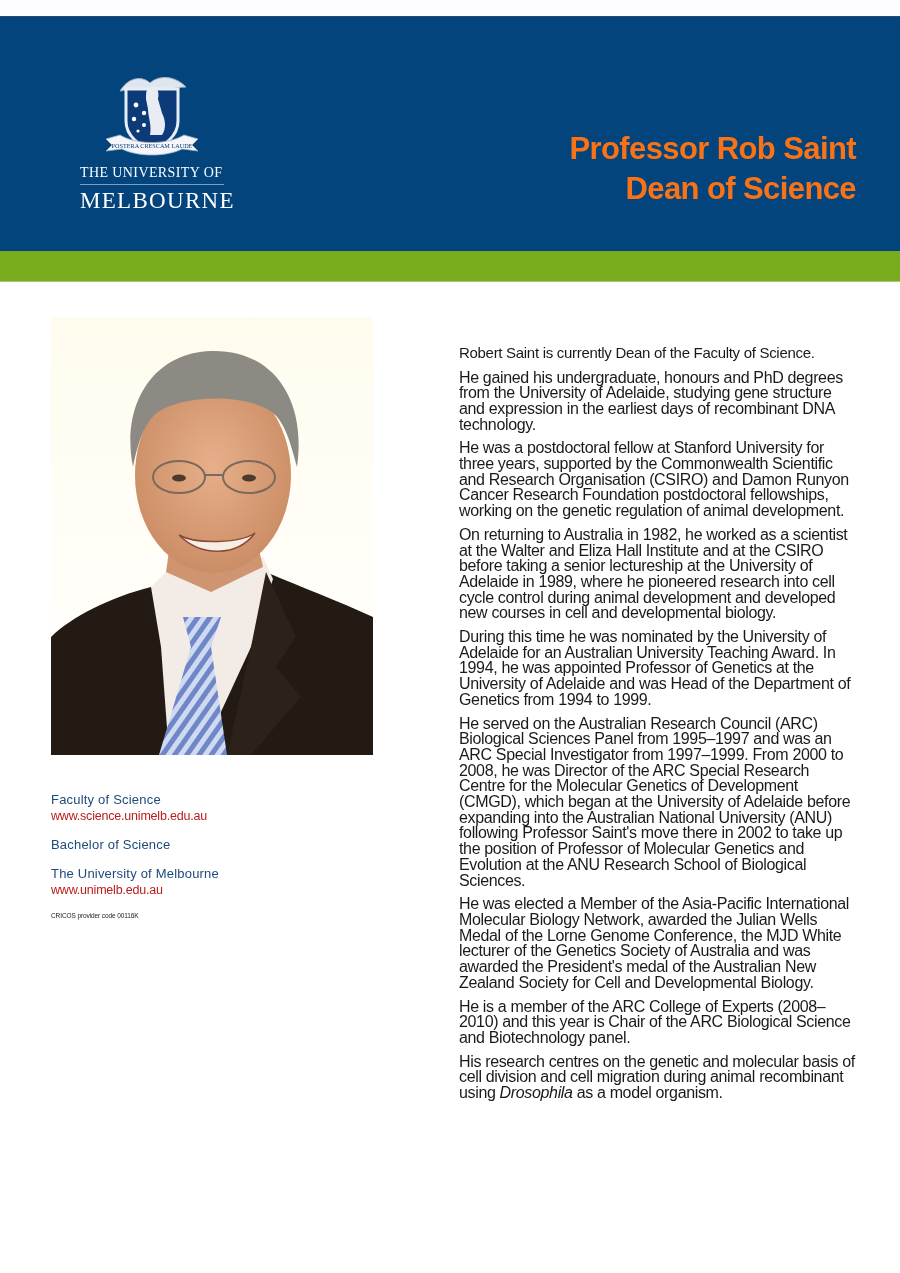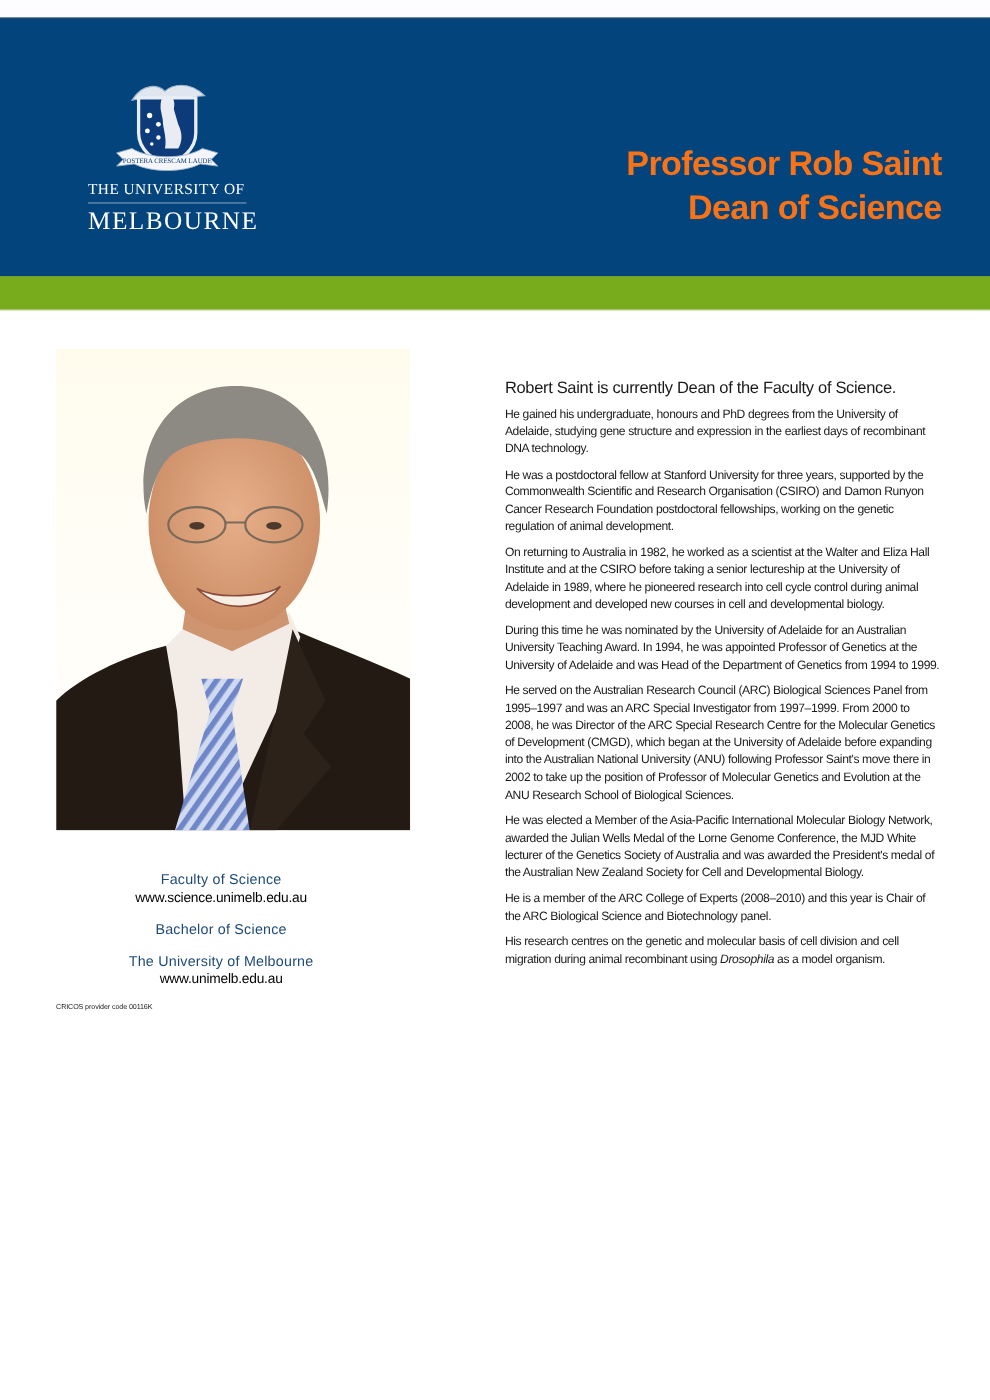--- a/index.html
+++ b/index.html
@@ -29,27 +29,27 @@
   .title-block {
     position: absolute; right: 44px; top: 112px; text-align: right; color: #f97316;
     font-size: 31px; line-height: 40px; letter-spacing: -0.6px; font-weight: bold;
   }
   .photo {
     position: absolute; left: 51px; top: 317px; width: 322px; height: 438px; overflow: hidden;
     background: #fffdf4;
   }
   .photo svg { display: block; }
   .links { position: absolute; left: 51px; top: 792px; width: 300px; }
-  .link-group { margin-bottom: 13px; text-align: center; }
+  .link-group { margin-bottom: 13px; }
   .link-title { color: #1e4a7a; font-size: 13px; line-height: 16px; letter-spacing: 0.2px; }
-  .link-url { color: #000000; font-size: 12.5px; line-height: 16px; letter-spacing: -0.2px; }
+  .link-url { color: #b91c1c; font-size: 12.5px; line-height: 16px; letter-spacing: -0.2px; }
   .cricos { color: #222; font-size: 6.5px; margin-top: 14px; letter-spacing: -0.1px; }
   .bio { position: absolute; left: 459px; top: 344px; width: 396px; }
   .bio p {
-    margin: 0 0 8px 0; font-size: 11px; line-height: 15.7px; color: #1a1a1a; letter-spacing: -0.35px;
+    margin: 0 0 8px 0; font-size: 16px; line-height: 15.7px; color: #1a1a1a; letter-spacing: -0.35px;
   }
   .bio p.lead { font-size: 15px; line-height: 17.5px; letter-spacing: -0.3px; margin-bottom: 8px; }
   .bio em { font-style: italic; }
 </style>
 </head>
 <body>
 
 <div class="top-strip"></div>
 
 <div class="header">

